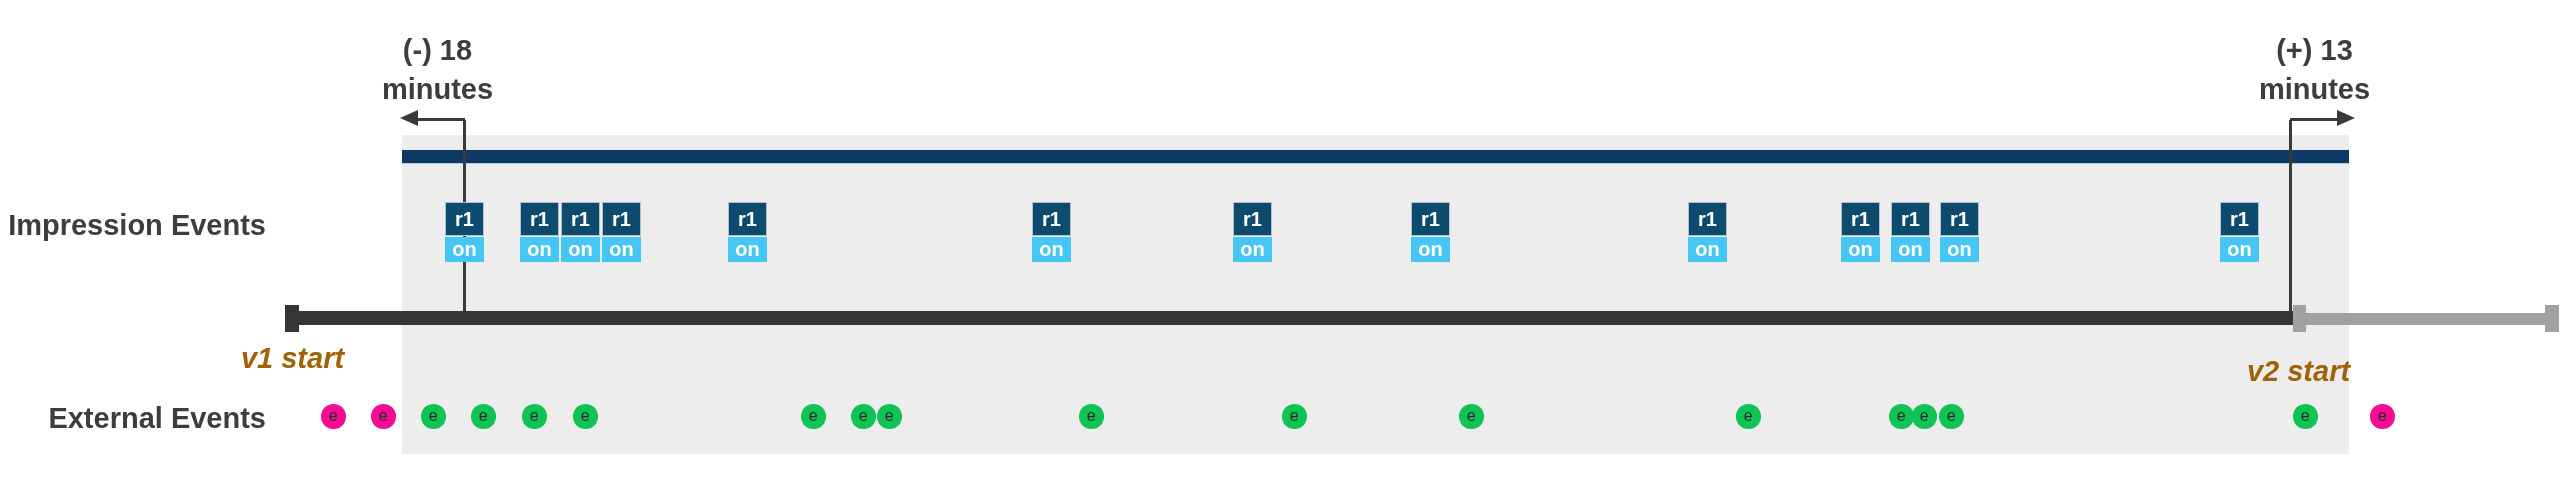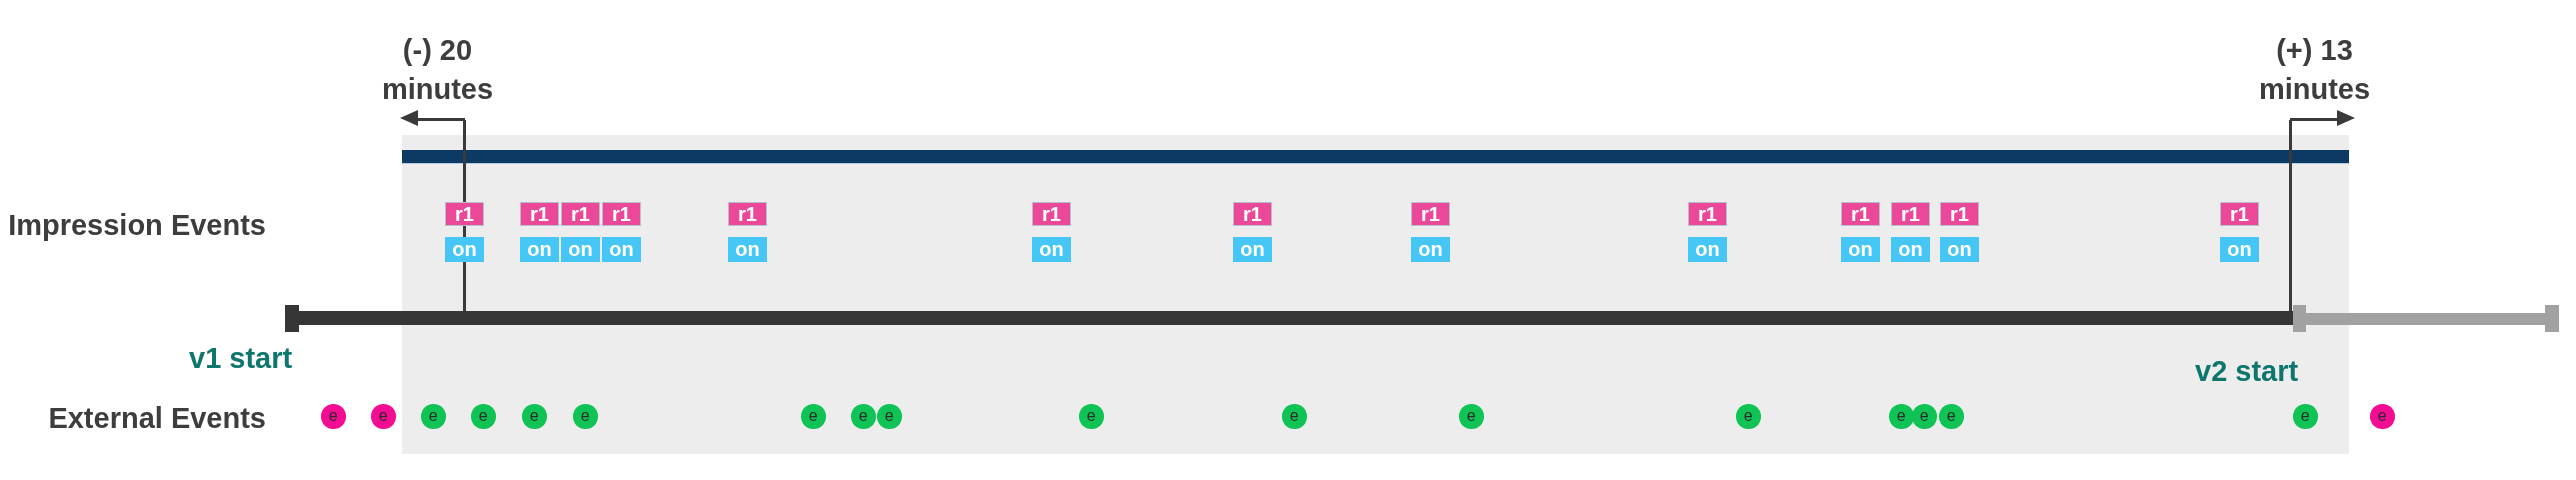--- a/index.html
+++ b/index.html
@@ -69,29 +69,29 @@
   }
   .tl-cap-v2{
     position:absolute; left:2293px; top:305px; width:13.2px; height:27px;
     background:#a1a1a1; z-index:2;
   }
   .tl-cap-end{
     position:absolute; left:2545px; top:305px; width:14px; height:27px;
     background:#a1a1a1; z-index:2;
   }
   .tl-label{
-    position:absolute; width:207px; text-align:left;
-    font-size:29px; font-weight:700; color:#0f766e; z-index:2;
+    position:absolute; width:207px; text-align:center;
+    font-size:29px; font-weight:700; color:#a16207; z-index:2;font-style:italic;
   }
   .tl-label.v1{ left:189px; top:342px; }
   .tl-label.v2{ left:2195px; top:355px; }
   
   .rbox{
-    position:absolute; top:202px; width:39px; height:24px;
-    background:#ec4899; border:0.9px solid #b6bfca; box-sizing:border-box;
+    position:absolute; top:202px; width:39px; height:34px;
+    background:#0c4a6e; border:0.9px solid #b6bfca; box-sizing:border-box;
     color:#ffffff; font-size:20px; font-weight:700;
     display:flex; align-items:center; justify-content:center; z-index:3;
   }
   .onbox{
     position:absolute; top:237px; width:39px; height:24.5px;
     background:#45c6f5;
     color:#ffffff; font-size:20px; font-weight:700;
     display:flex; align-items:center; justify-content:center; z-index:3;
   }
   
@@ -105,21 +105,21 @@
 </style>
 </head>
 <body>
 
 <div class="canvas">
 
   <div class="panel"></div>
   <div class="exp-bar"></div>
 
   <div class="window-note pre">
-    <div>(-) 20</div>
+    <div>(-) 18</div>
     <div>minutes</div>
   </div>
   <div class="vline left"></div>
   <div class="shaft left"></div>
   <div class="arrowhead left"></div>
 
   <div class="window-note post">
     <div>(+) 13</div>
     <div>minutes</div>
   </div>

